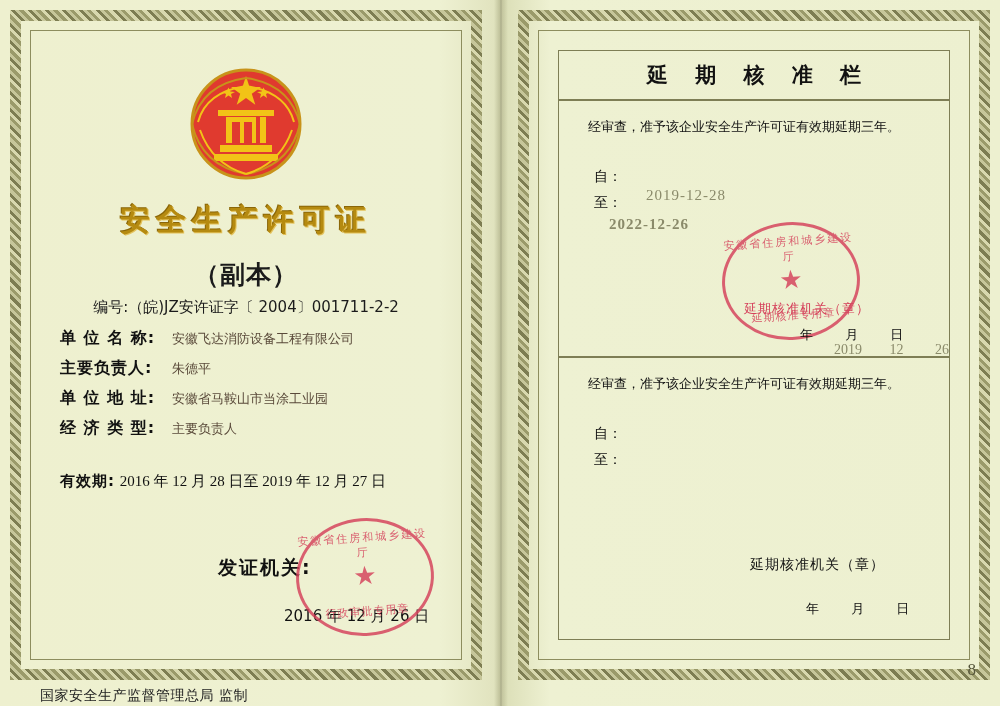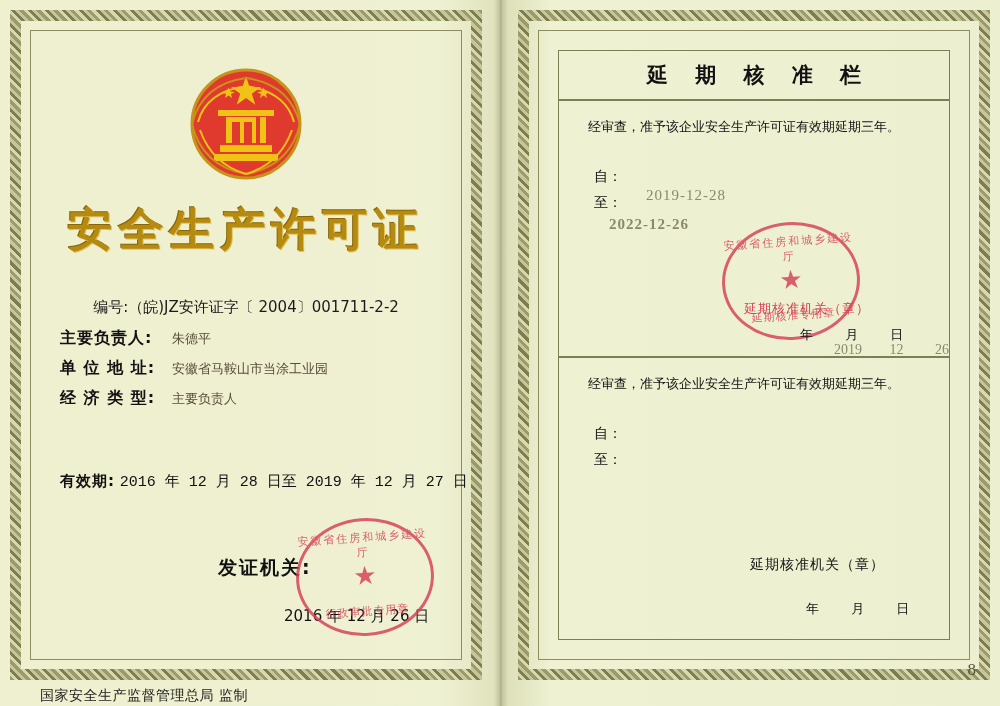--- a/index.html
+++ b/index.html
@@ -60,21 +60,21 @@
     height: 130px;
   }
 
   .cert-title {
     position: absolute;
     left: 0;
     top: 200px;
     width: 492px;
     text-align: center;
     font-family: "DejaVu Sans", sans-serif;
-    font-size: 45px;
+    font-size: 30px;
     font-weight: bold;
     letter-spacing: 6px;
     color: #b58a10;
     text-shadow: 1px 1px 0 #e3c25c, -1px -1px 0 #8a6608;
   }
   .cert-subtitle {
     position: absolute;
     left: 0;
     top: 258px;
     width: 492px;
@@ -126,21 +126,21 @@
   .validity {
     position: absolute;
     left: 60px;
     top: 472px;
     font-family: "DejaVu Sans", sans-serif;
     font-size: 15px;
     color: #111;
     white-space: nowrap;
   }
   .validity .v-label { font-weight: bold; letter-spacing: 1px; }
-  .validity .v-num { font-family: Liberation Mono, monospace; font-size: 15px; }
+  .validity .v-num { font-family: Liberation Serif, serif; font-size: 15px; }
 
   .issuer {
     position: absolute;
     left: 218px;
     top: 555px;
     font-family: "DejaVu Sans", sans-serif;
     font-size: 19px;
     font-weight: bold;
     color: #111;
     letter-spacing: 2px;
@@ -330,23 +330,28 @@
       <rect x="40" y="48" width="56" height="6" fill="#f2c317"></rect>
       <path d="M14 62 q10 -40 54 -46 q44 6 54 46 q-10 42 -54 50 q-44 -8 -54 -50 z" fill="none" stroke="#c8931a" stroke-width="2"></path>
       <path d="M20 60 q8 -30 48 -36" fill="none" stroke="#f2c317" stroke-width="2"></path>
       <path d="M116 60 q-8 -30 -48 -36" fill="none" stroke="#f2c317" stroke-width="2"></path>
       <path d="M22 68 q12 34 46 44" fill="none" stroke="#f2c317" stroke-width="2"></path>
       <path d="M114 68 q-12 34 -46 44" fill="none" stroke="#f2c317" stroke-width="2"></path>
     </svg>
   </div>
 
   <div class="cert-title">安全生产许可证</div>
+  <div class="cert-subtitle">（副本）</div>
   <div class="cert-number">编号:（皖)JZ安许证字〔 2004〕001711-2-2</div>
 
   <div class="field-list">
+    <div class="field-row">
+      <div class="field-label">单 位 名 称:</div>
+      <div class="field-value">安徽飞达消防设备工程有限公司</div>
+    </div>
     <div class="field-row">
       <div class="field-label">主要负责人:</div>
       <div class="field-value">朱德平</div>
     </div>
     <div class="field-row">
       <div class="field-label">单 位 地 址:</div>
       <div class="field-value">安徽省马鞍山市当涂工业园</div>
     </div>
     <div class="field-row">
       <div class="field-label">经 济 类 型:</div>

